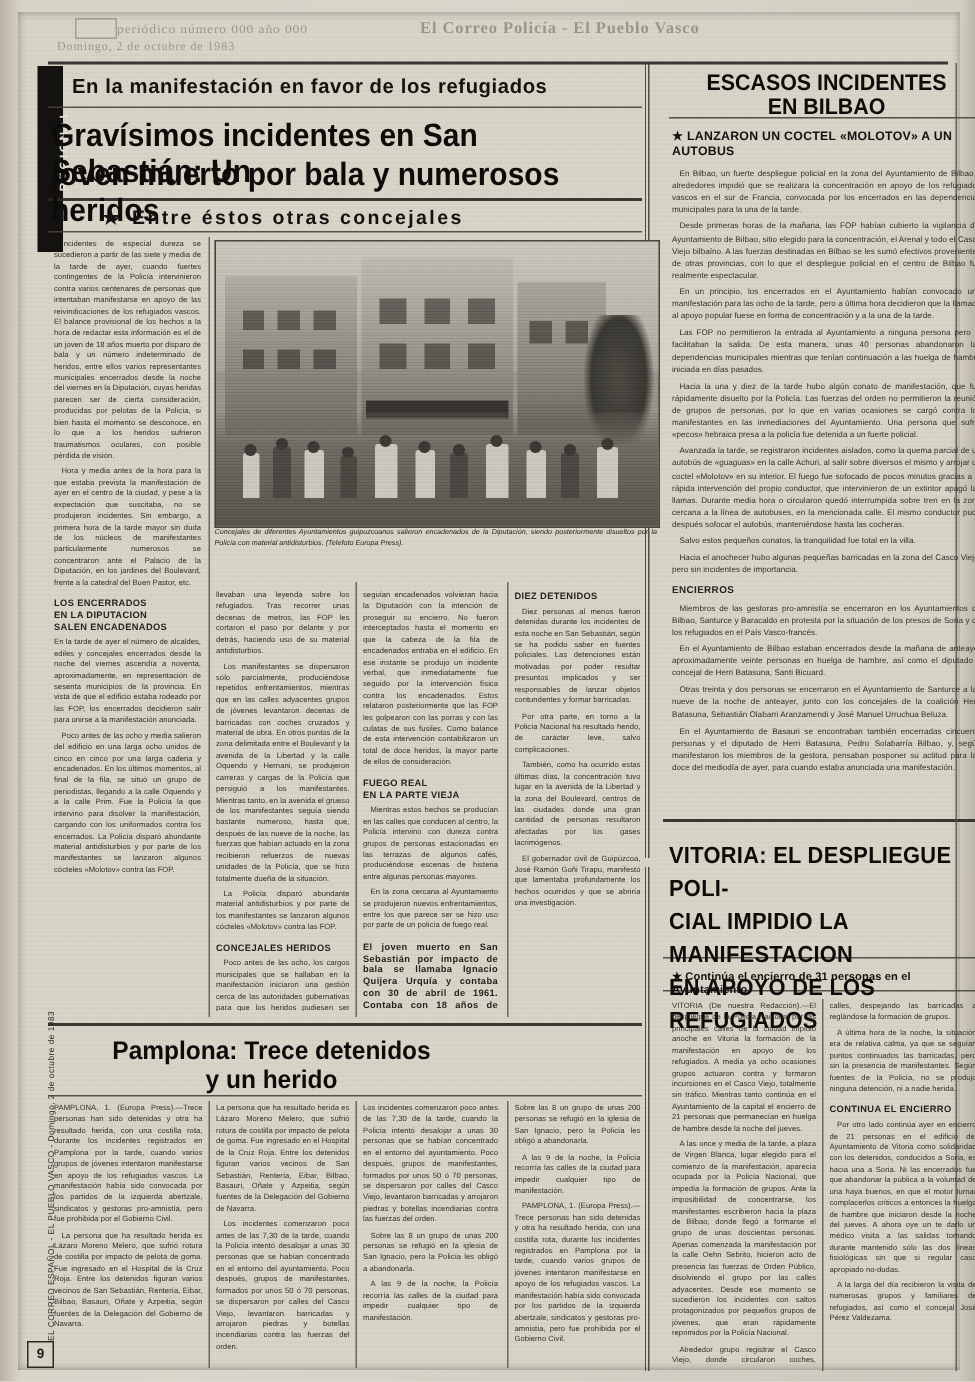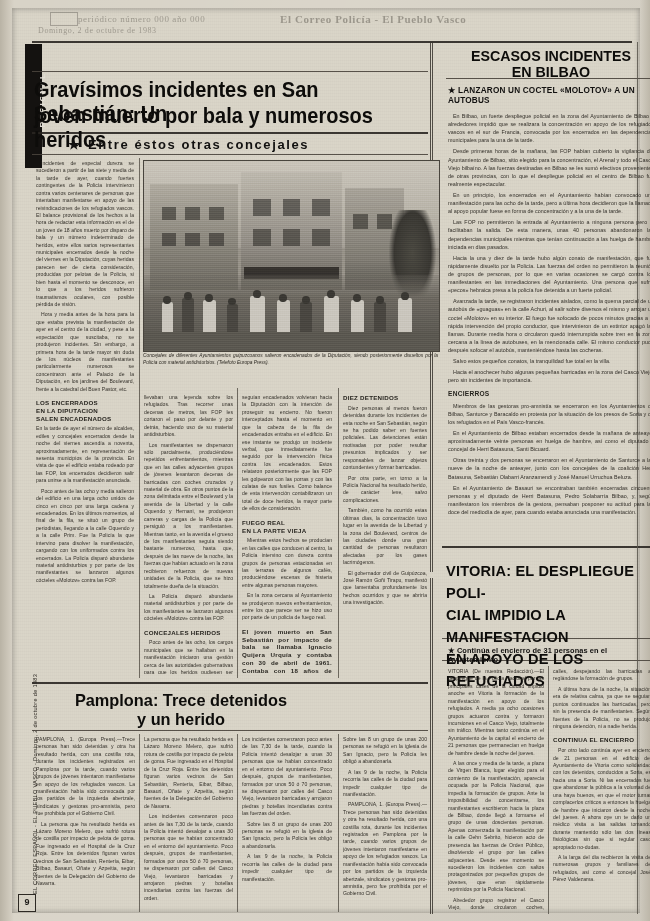--- a/index.html
+++ b/index.html
@@ -223,20 +223,21 @@
     <div class="vrule" style="left:127px;top:726px;height:178px;"></div>
     <div class="vrule" style="left:225px;top:726px;height:178px;"></div>
     <div class="vrule" style="left:326px;top:726px;height:178px;"></div>
     <div class="hrule" style="left:434px;top:70px;width:208px;"></div>
     <div class="hrule thick" style="left:430px;top:538px;width:212px;"></div>
     <div class="hrule" style="left:430px;top:630px;width:212px;"></div>
     <div class="hrule" style="left:430px;top:652px;width:212px;"></div>
     <div class="vrule" style="left:536px;top:658px;height:248px;"></div>
     <div class="vrule" style="left:625px;top:34px;height:872px;"></div>
 
+    <div class="kicker" style="left:36px;top:42px;width:378px;font-size:13.5px;">En la manifestación en favor de los refugiados</div>
 
     <div class="maintitle" style="left:22px;top:70px;width:400px;font-size:21.5px;line-height:1.12;">Gravísimos incidentes en San Sebastián: Un</div>
     <div class="maintitle" style="left:22px;top:96px;width:400px;font-size:21.5px;line-height:1.12;">joven muerto por bala y numerosos heridos</div>
 
     <div class="subhead-star" style="left:56px;top:129px;font-size:13px;">★</div>
     <div class="subhead-star" style="left:76px;top:129px;font-size:13px;">Entre éstos otras concejales</div>
 
     <div id="photo">
       <div class="sky"></div>
       <div class="bldg bldgL"></div>

